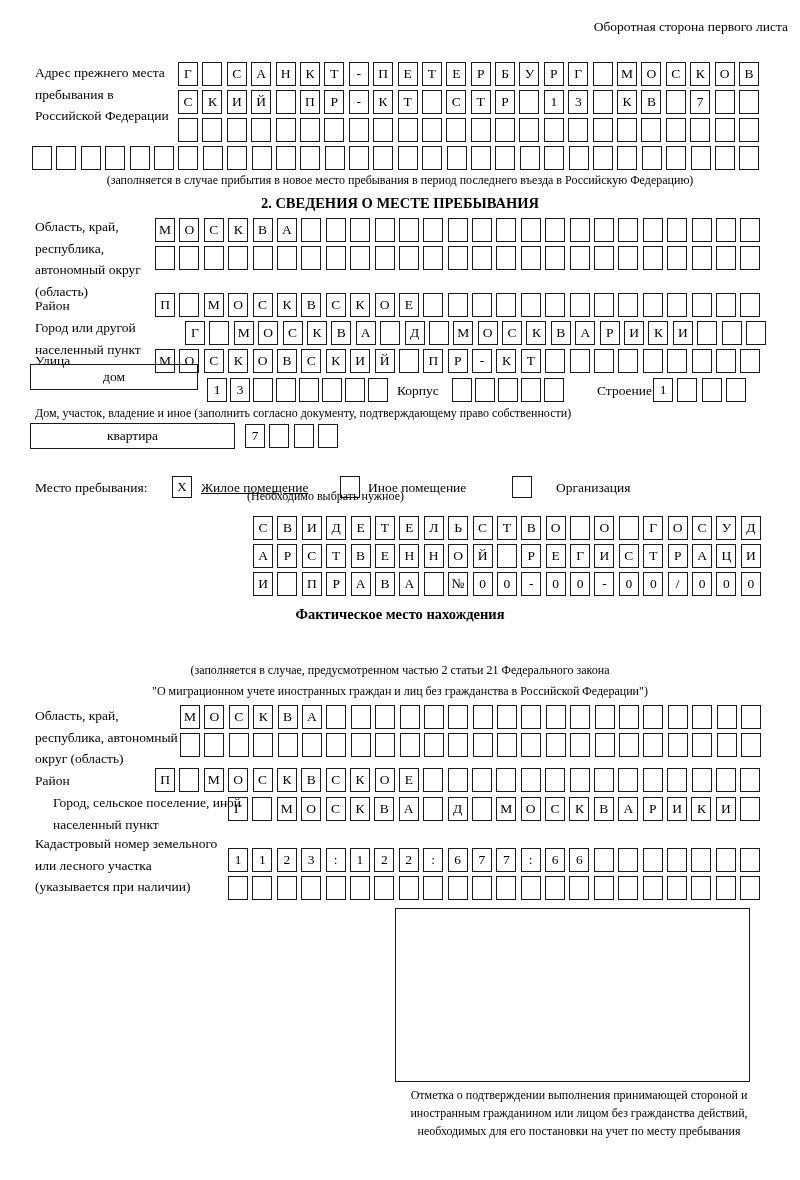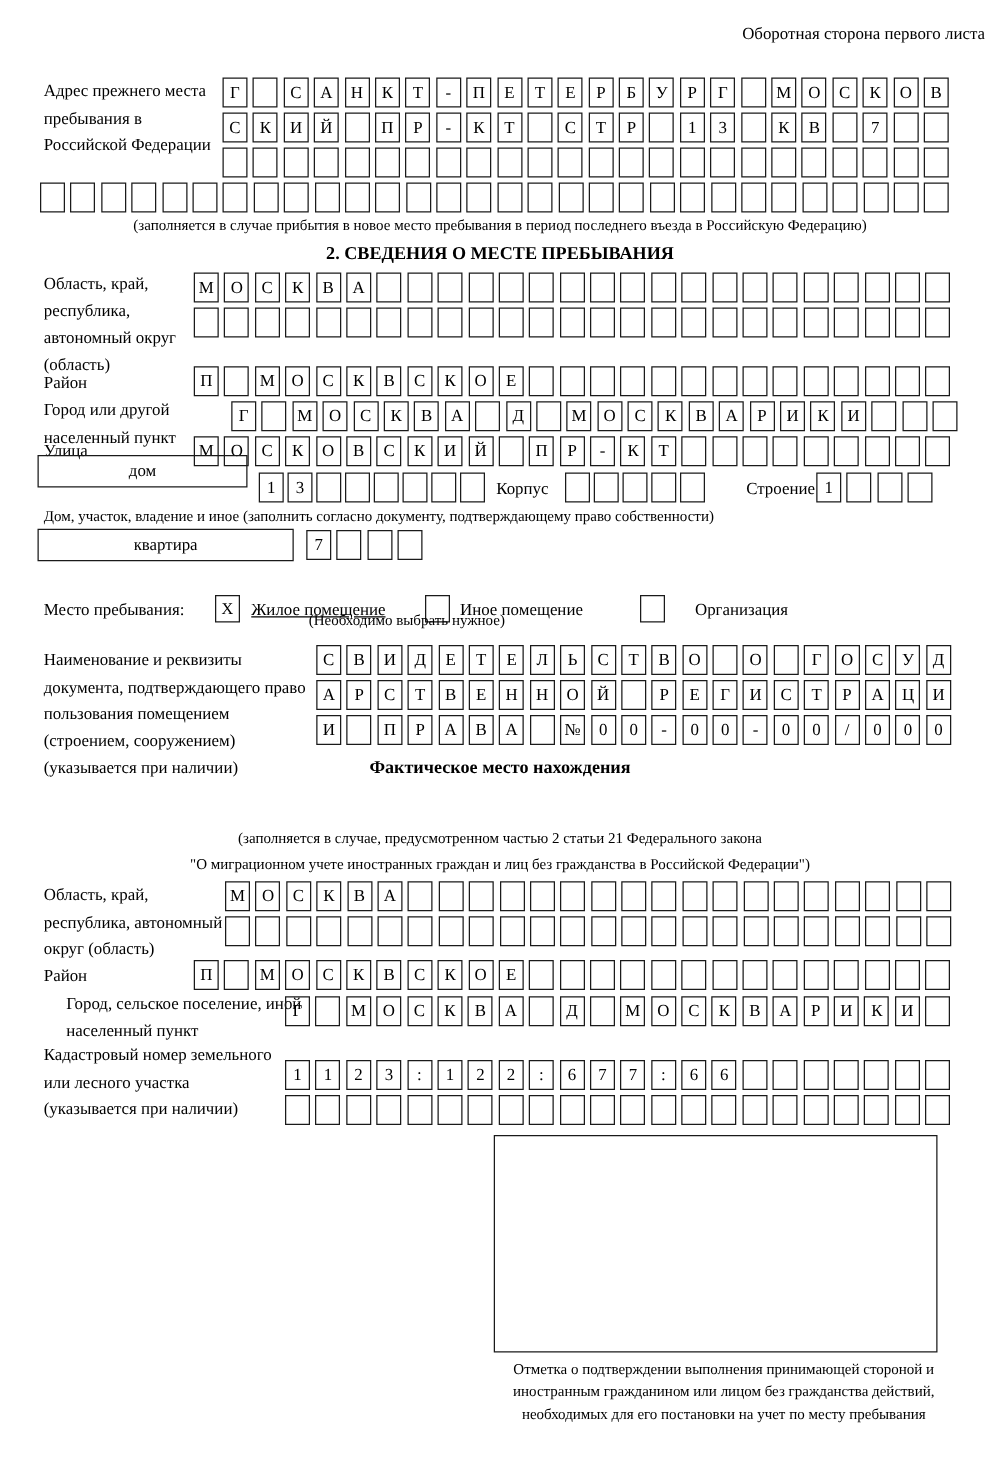--- a/index.html
+++ b/index.html
@@ -323,21 +323,20 @@
 
   <div class="abs lbl" style="left:35px;top:477px;">Место пребывания:</div>
   <div class="abs chk" style="left:172px;top:476px;">X</div>
   <div class="abs lbl" style="left:201px;top:477px;text-decoration:underline;">Жилое помещение</div>
   <div class="abs chk" style="left:340px;top:476px;"></div>
   <div class="abs lbl" style="left:368px;top:477px;">Иное помещение</div>
   <div class="abs chk" style="left:512px;top:476px;"></div>
   <div class="abs lbl" style="left:556px;top:477px;">Организация</div>
   <div class="abs cap" style="left:247px;top:489px;">(Необходимо выбрать нужное)</div>
 
-  <div class="abs lbl" style="left:35px;top:517px;width:216px;">Наименование и реквизиты документа, подтверждающего право пользования помещением (строением, сооружением) (указывается при наличии)</div>
   <div class="abs cells" style="left:253px;top:516px;">
       <span class="cell">С</span>
       <span class="cell">В</span>
       <span class="cell">И</span>
       <span class="cell">Д</span>
       <span class="cell">Е</span>
       <span class="cell">Т</span>
       <span class="cell">Е</span>
       <span class="cell">Л</span>
       <span class="cell">Ь</span>

